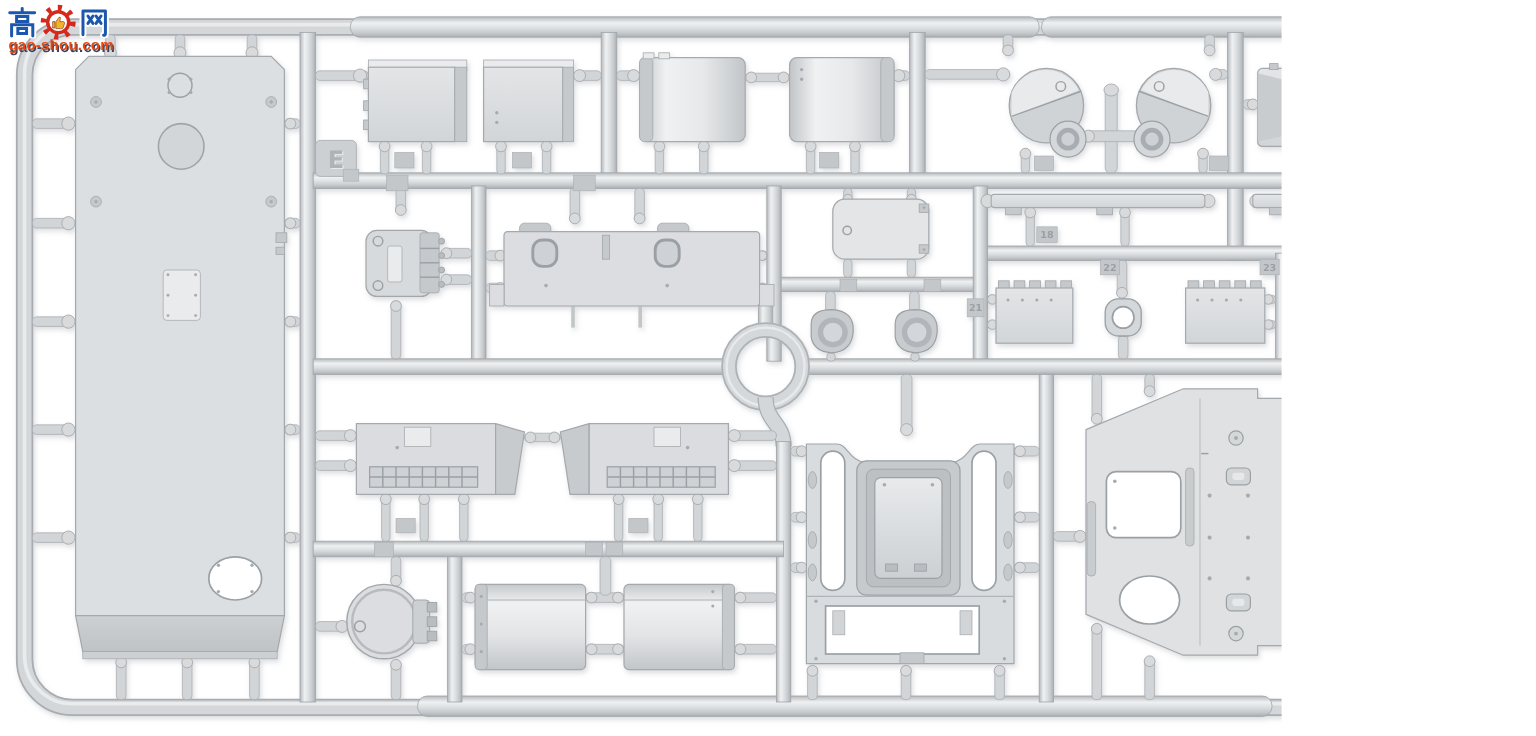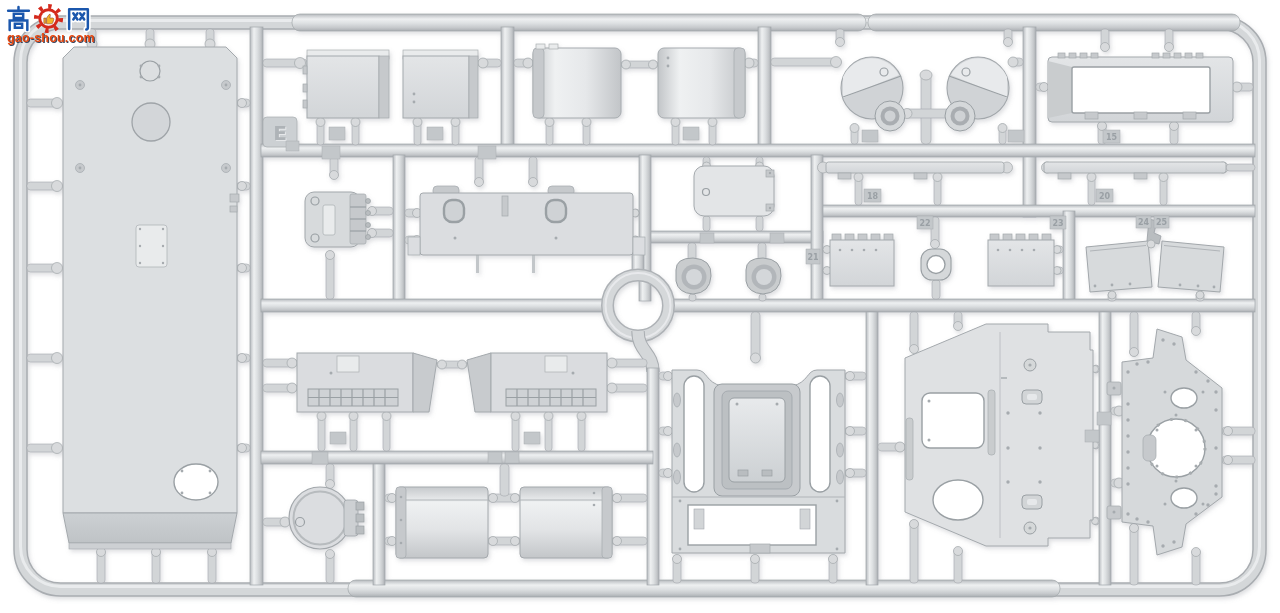--- a/index.html
+++ b/index.html
@@ -1,16 +1,16 @@
 <!DOCTYPE html>
 <html><head>
 <meta charset="utf-8">
 <style>
   html,body{margin:0;padding:0;background:#ffffff;}
-  .stage{position:relative;width:1280px;height:613px;background:#ffffff;overflow:hidden;
+  .stage{position:relative;width:1068px;height:613px;background:#ffffff;overflow:hidden;
          font-family:"Liberation Sans",sans-serif;}
   .stage > svg{position:absolute;left:0;top:0;}
   
   .tube {fill:url(#gH);stroke:#a2a7ab;stroke-width:.7;}
   .tubev{fill:url(#gV);stroke:#a2a7ab;stroke-width:.7;}
   .pin  {fill:#d2d5d7;stroke:#a6aaae;stroke-width:.6;}
   .bulb {fill:#d8dadc;stroke:#a2a7ab;stroke-width:.7;}
   .face {fill:url(#gFace);stroke:#a4a9ad;stroke-width:1;}
   .flat {fill:#dcdfe1;stroke:#a4a9ad;stroke-width:1;}
   .hole {fill:#ffffff;stroke:#9aa0a4;stroke-width:1.4;}

